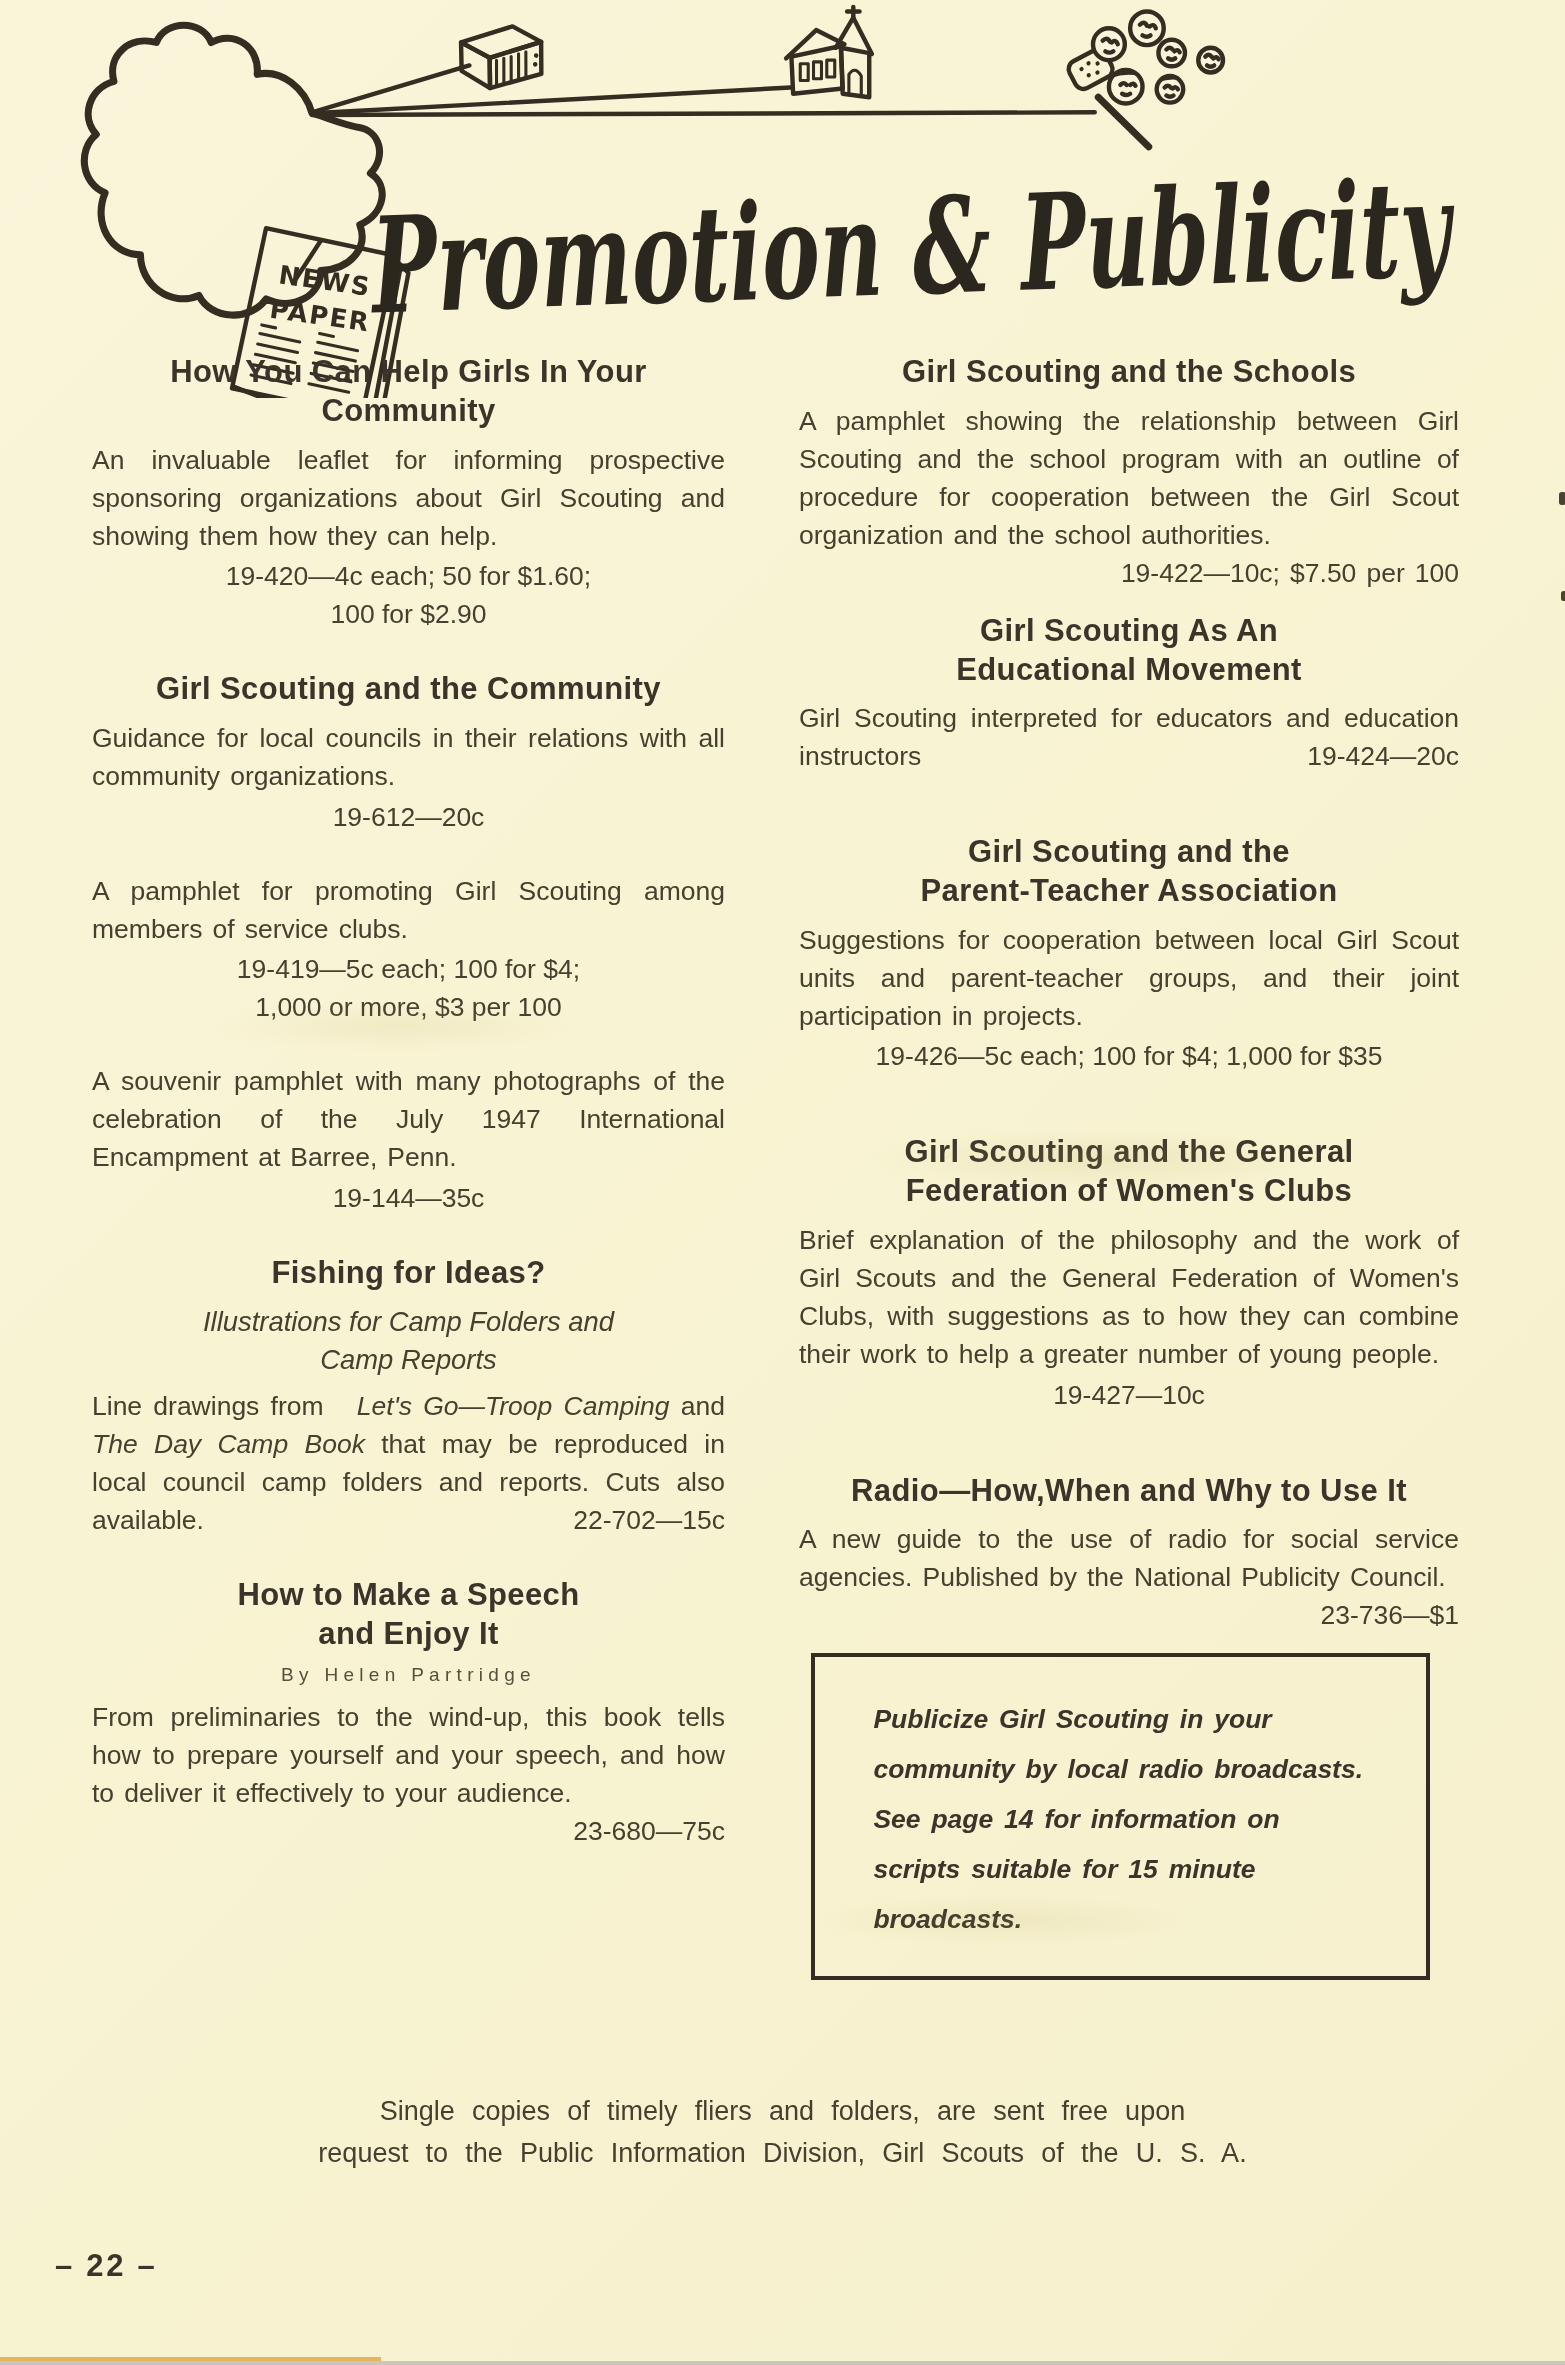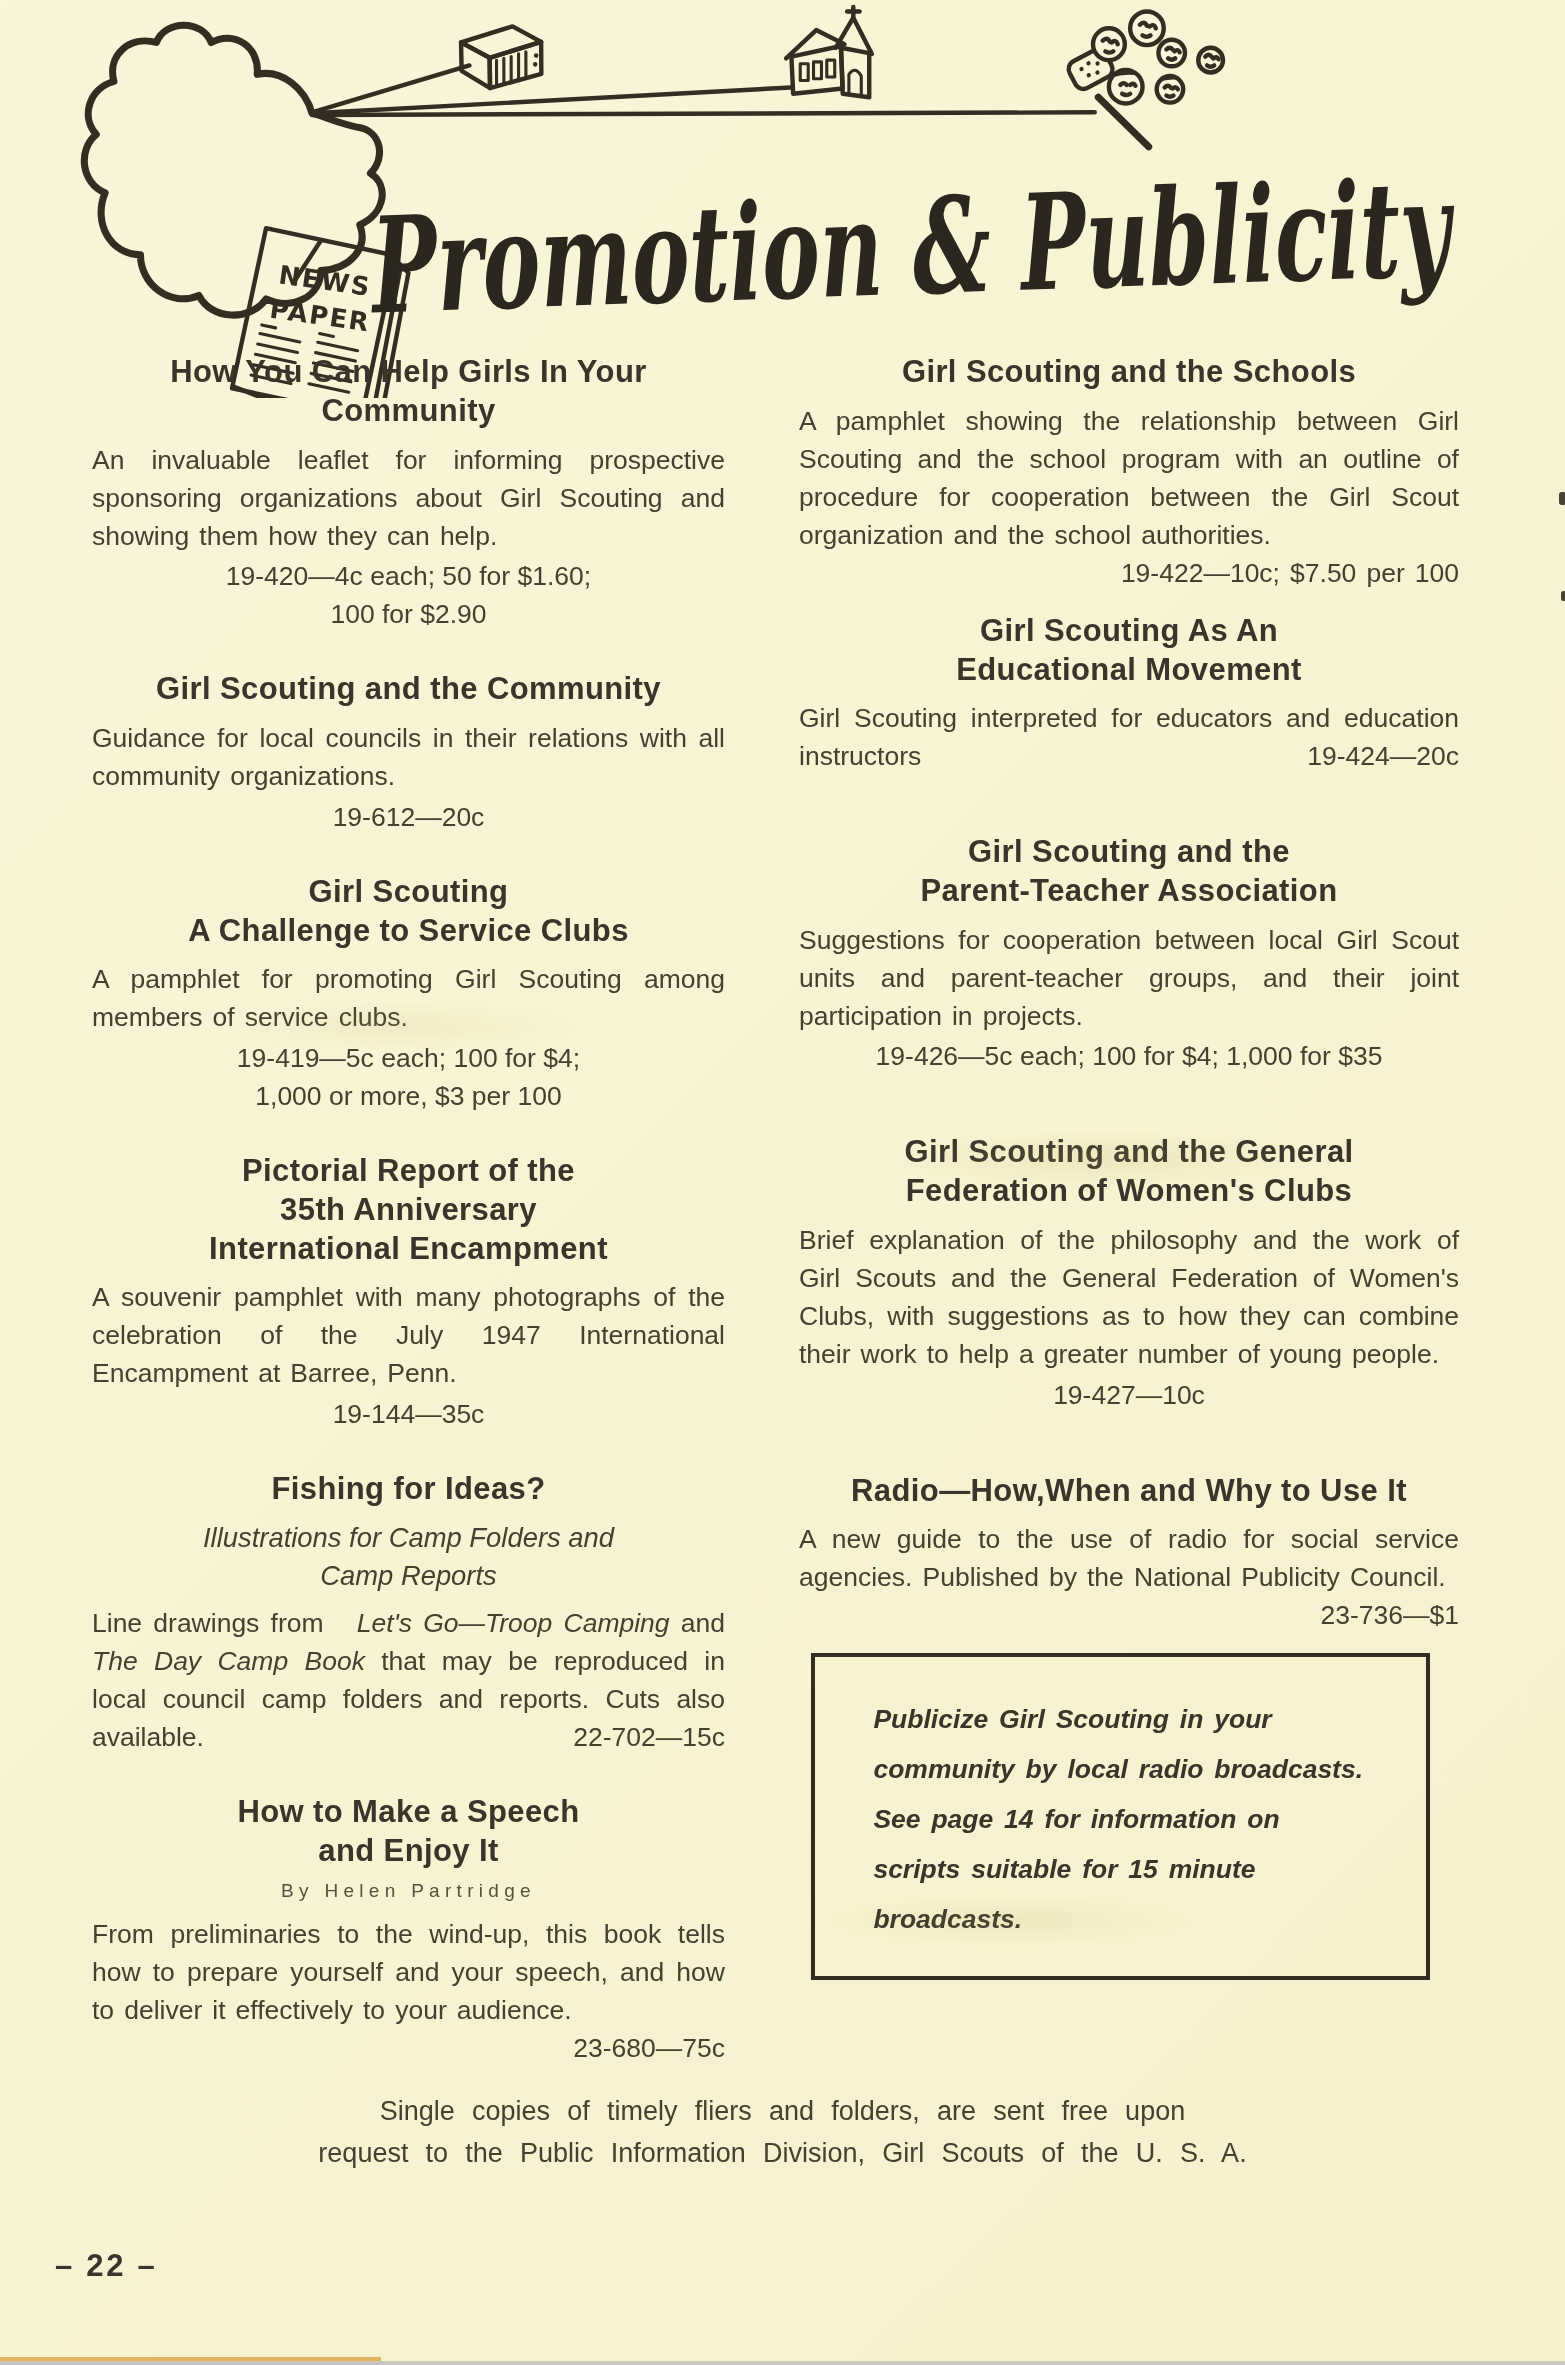--- a/index.html
+++ b/index.html
@@ -215,32 +215,27 @@
           </div>
         </div>
         <div class="section">
           <div class="heading">Girl Scouting and the Community</div>
           <p class="body-par"><span>Guidance for local councils in their relations with all community organizations.</span></p>
           <div class="price-group">
             <div class="price-line">19-612—20c</div>
           </div>
         </div>
         <div class="section">
-          <div class="heading">Girl Scouting
-A Challenge to Service Clubs</div>
           <p class="body-par"><span>A pamphlet for promoting Girl Scouting among members of service clubs.</span></p>
           <div class="price-group">
             <div class="price-line">19-419—5c each; 100 for $4;</div>
             <div class="price-line">1,000 or more, $3 per 100</div>
           </div>
         </div>
         <div class="section">
-          <div class="heading">Pictorial Report of the
-35th Anniversary
-International Encampment</div>
           <p class="body-par"><span>A souvenir pamphlet with many photographs of the celebration of the July 1947 International Encampment at Barree, Penn.</span></p>
           <div class="price-group">
             <div class="price-line">19-144—35c</div>
           </div>
         </div>
         <div class="section">
           <div class="heading">Fishing for Ideas?</div>
           <div class="subtitle">Illustrations for Camp Folders and
 Camp Reports</div>
           <p class="body-par"><span>Line drawings from </span><span style="font-style: italic; margin-left: 22px;">Let's Go—Troop Camping</span><span> and </span><span style="font-style: italic;">The Day Camp Book</span><span> that may be reproduced in local council camp folders and reports. Cuts also available.</span><span class="price-inline">22-702—15c</span></p>

